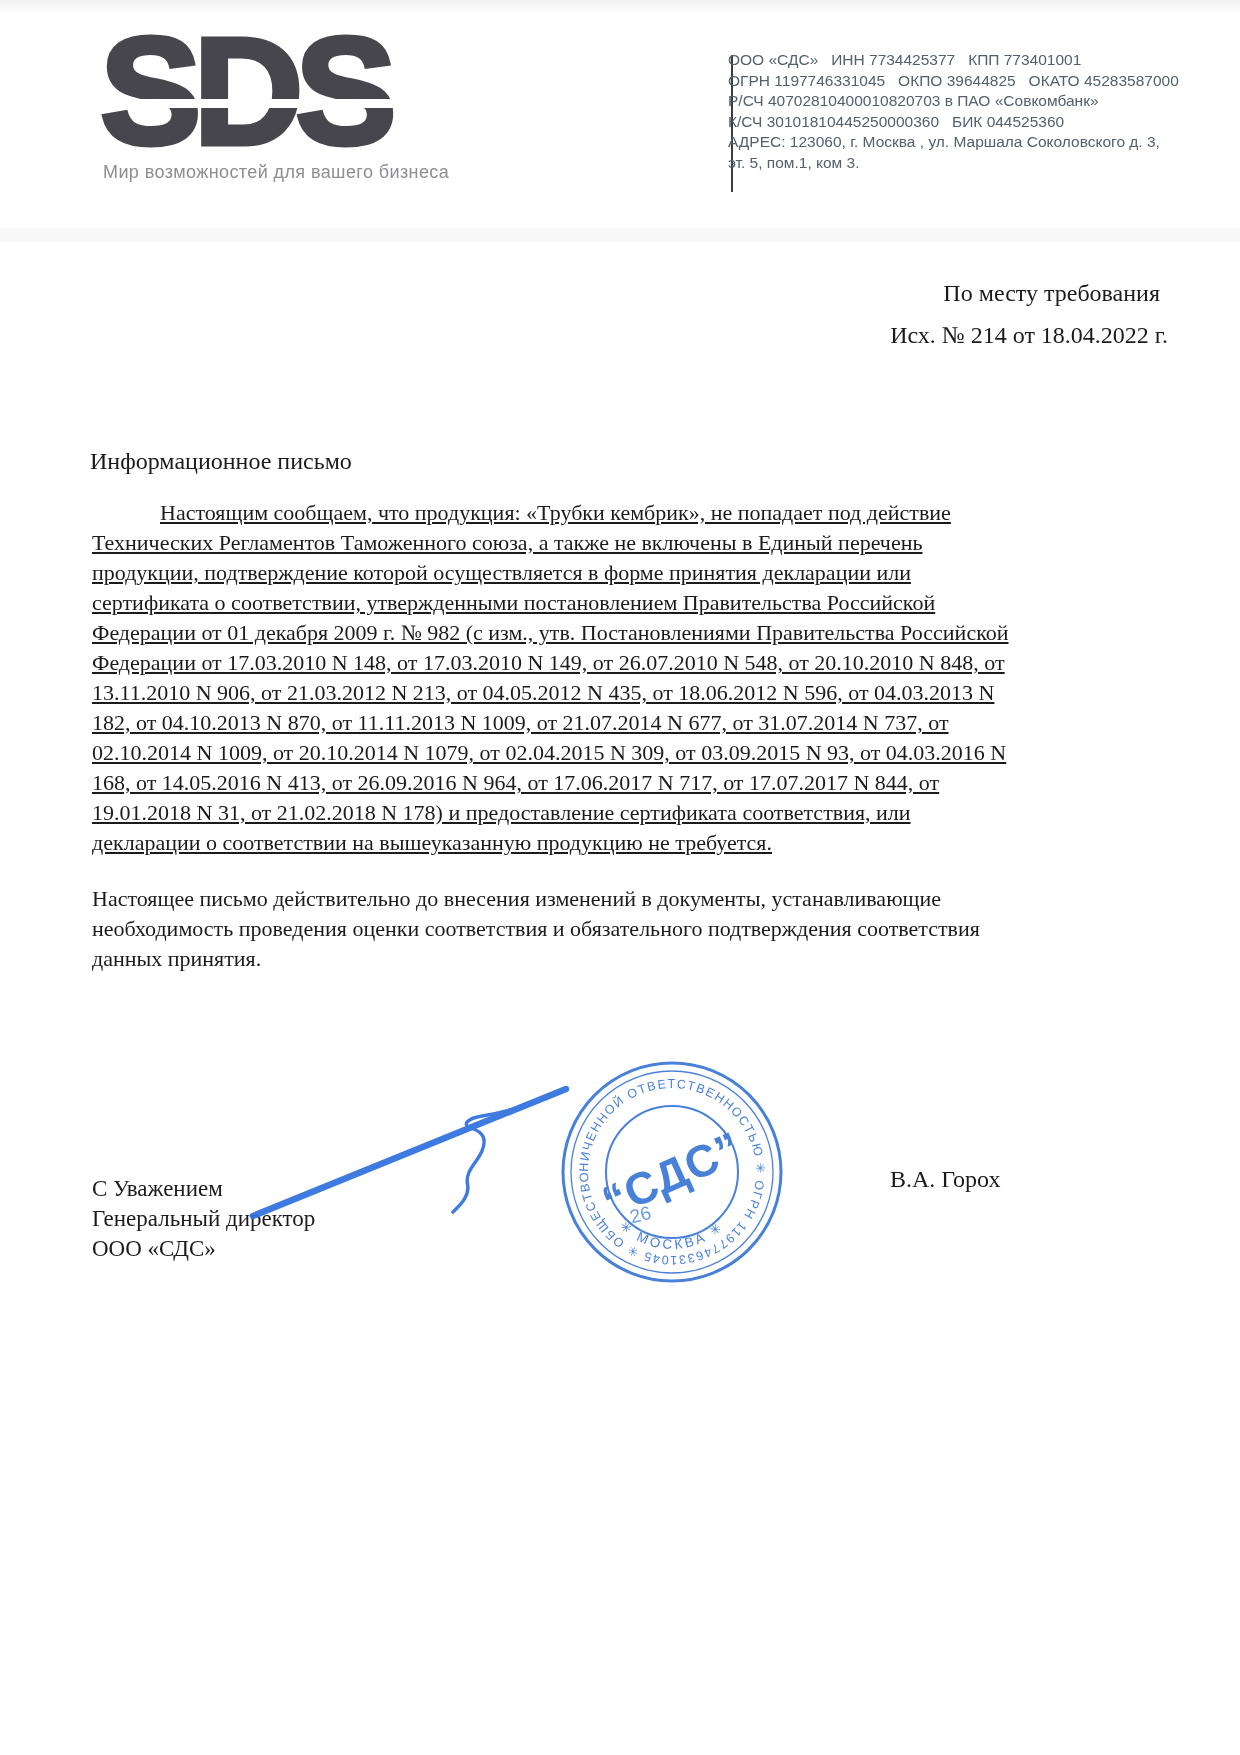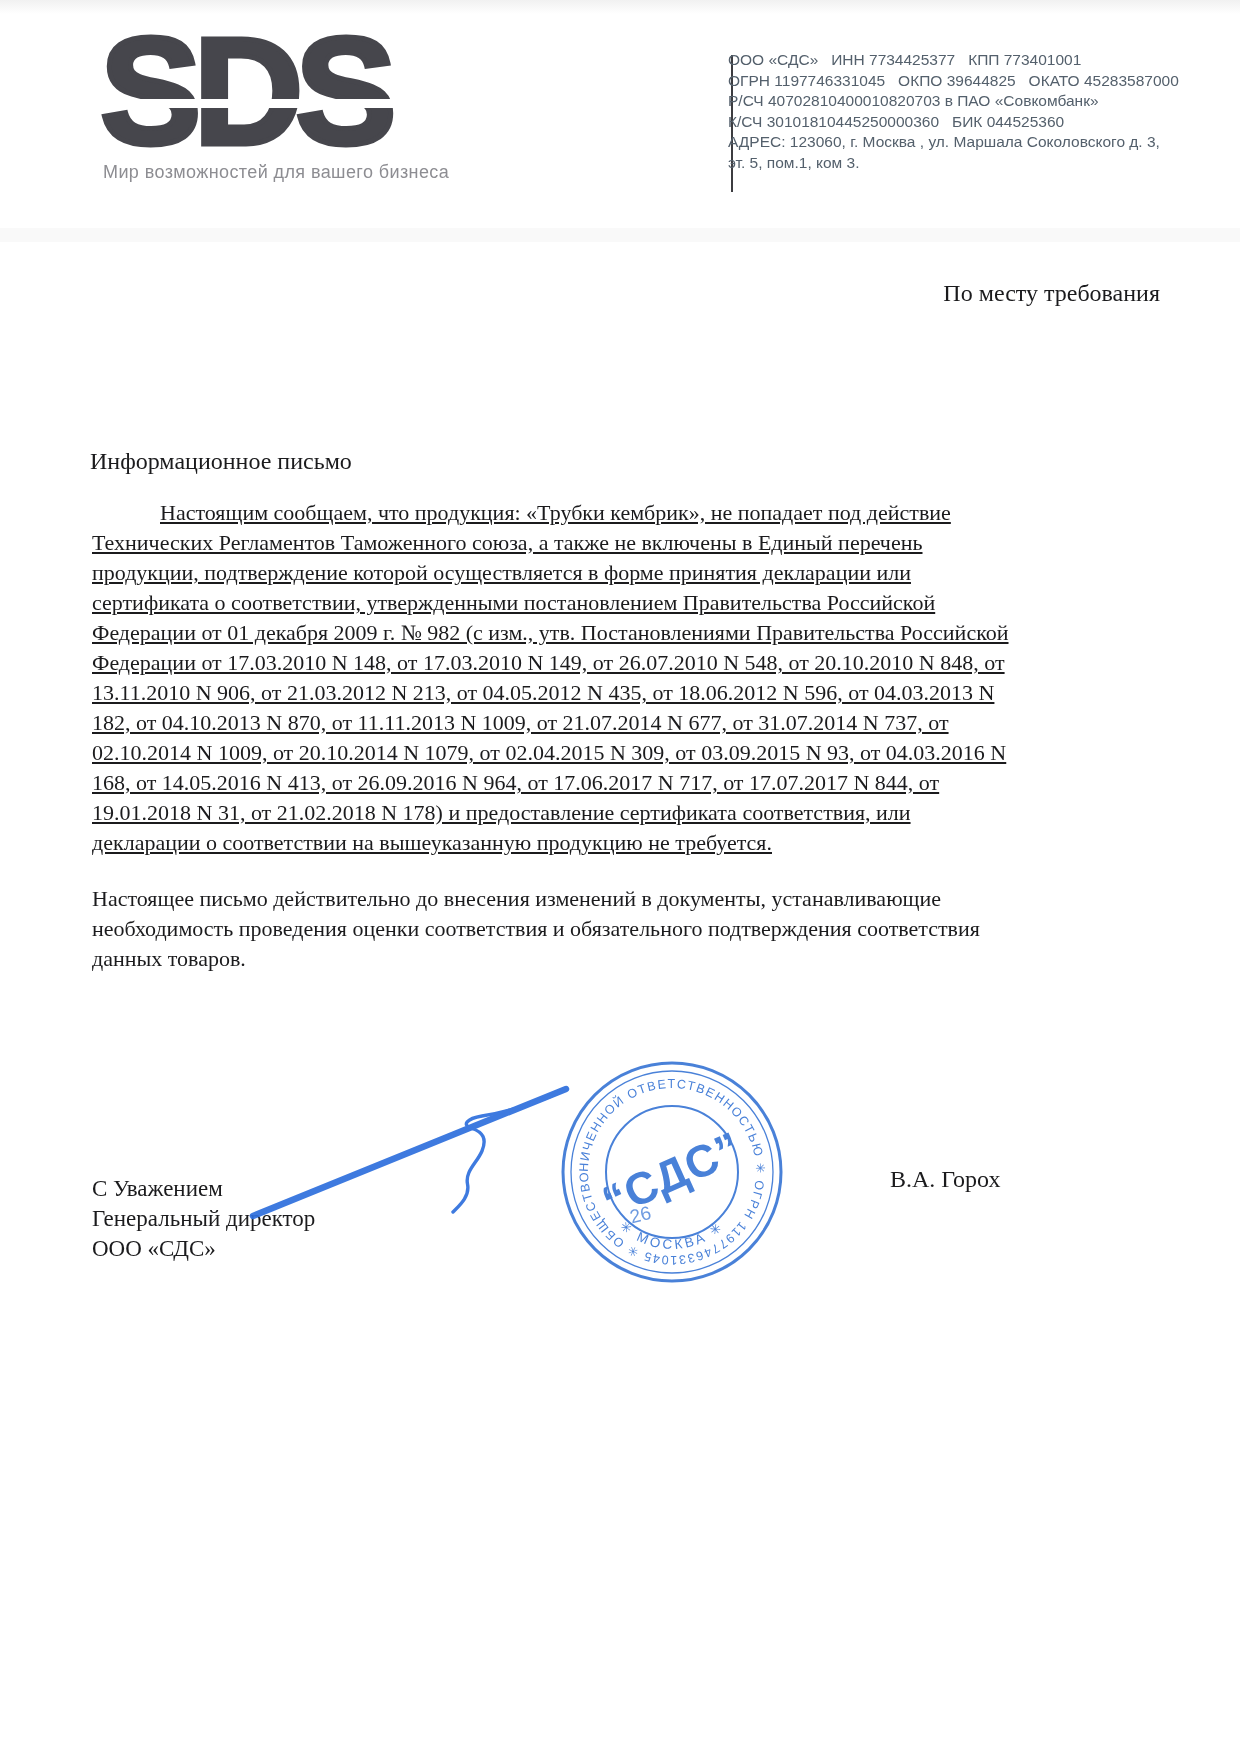--- a/index.html
+++ b/index.html
@@ -68,40 +68,41 @@
   <div class="company-info">
       <div class="tline">ООО «СДС»   ИНН 7734425377   КПП 773401001</div>
       <div class="tline">ОГРН 1197746331045   ОКПО 39644825   ОКАТО 45283587000</div>
       <div class="tline">Р/СЧ 40702810400010820703 в ПАО «Совкомбанк»</div>
       <div class="tline">К/СЧ 30101810445250000360   БИК 044525360</div>
       <div class="tline">АДРЕС: 123060, г. Москва , ул. Маршала Соколовского д. 3,</div>
       <div class="tline">эт. 5, пом.1, ком 3.</div>
     </div>
 
   <div class="addressee">По месту требования</div>
+  <div class="ref-line">Исх. № 214 от 18.04.2022 г.</div>
 
   <div class="title">Информационное письмо</div>
   <div class="para para1">
       <div class="tline">Настоящим сообщаем, что продукция: «Трубки кембрик», не попадает под действие</div>
       <div class="tline">Технических Регламентов Таможенного союза, а также не включены в Единый перечень</div>
       <div class="tline">продукции, подтверждение которой осуществляется в форме принятия декларации или</div>
       <div class="tline">сертификата о соответствии, утвержденными постановлением Правительства Российской</div>
       <div class="tline">Федерации от 01 декабря 2009 г. № 982 (с изм., утв. Постановлениями Правительства Российской</div>
       <div class="tline">Федерации от 17.03.2010 N 148, от 17.03.2010 N 149, от 26.07.2010 N 548, от 20.10.2010 N 848, от</div>
       <div class="tline">13.11.2010 N 906, от 21.03.2012 N 213, от 04.05.2012 N 435, от 18.06.2012 N 596, от 04.03.2013 N</div>
       <div class="tline">182, от 04.10.2013 N 870, от 11.11.2013 N 1009, от 21.07.2014 N 677, от 31.07.2014 N 737, от</div>
       <div class="tline">02.10.2014 N 1009, от 20.10.2014 N 1079, от 02.04.2015 N 309, от 03.09.2015 N 93, от 04.03.2016 N</div>
       <div class="tline">168, от 14.05.2016 N 413, от 26.09.2016 N 964, от 17.06.2017 N 717, от 17.07.2017 N 844, от</div>
       <div class="tline">19.01.2018 N 31, от 21.02.2018 N 178) и предоставление сертификата соответствия, или</div>
       <div class="tline">декларации о соответствии на вышеуказанную продукцию не требуется.</div>
     </div>
   <div class="para para2">
       <div class="tline">Настоящее письмо действительно до внесения изменений в документы, устанавливающие</div>
       <div class="tline">необходимость проведения оценки соответствия и обязательного подтверждения соответствия</div>
-      <div class="tline">данных товаров.</div>
+      <div class="tline">данных принятия.</div>
     </div>
 
   <div class="sig-block">
       <div class="tline">С Уважением</div>
       <div class="tline">Генеральный директор</div>
       <div class="tline">ООО «СДС»</div>
     </div>
   <div class="signer-name">В.А. Горох</div>
 
   <svg class="blue-layer" viewBox="0 0 640 300">

